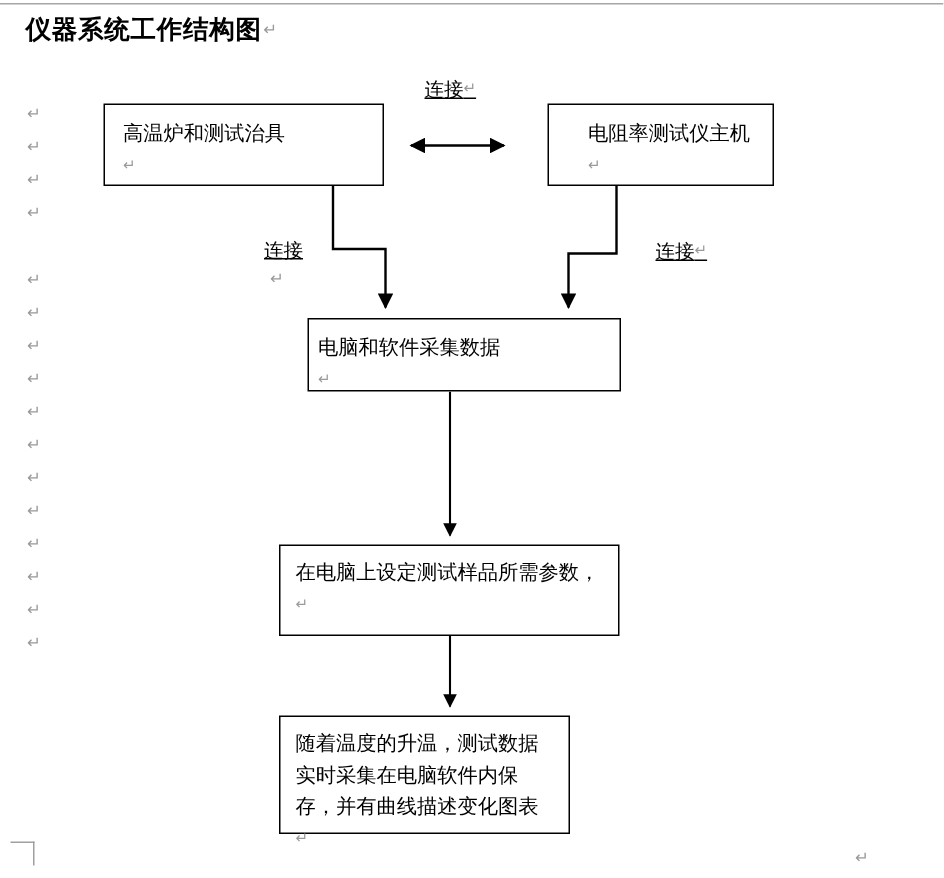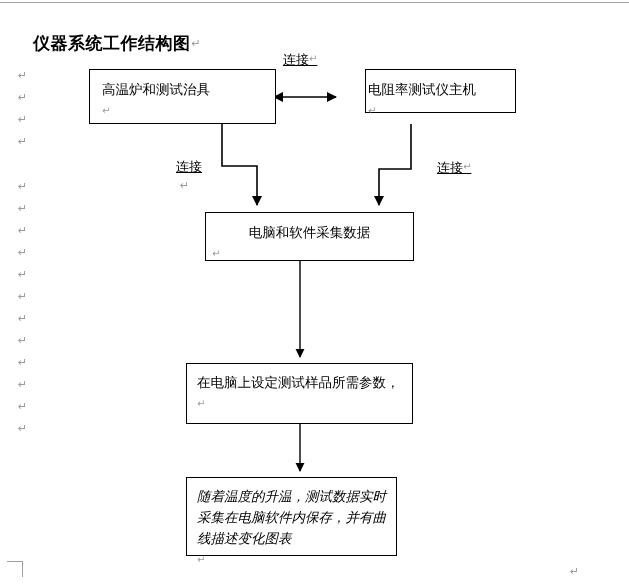--- a/index.html
+++ b/index.html
@@ -23,26 +23,25 @@
     top: 2px;
     width: 629px;
     height: 1px;
     background: #a6a6a6;
   }
 
   
   .page-title {
     position: absolute;
     left: 17px;
-    top: 32px;
+    top: 8px;
     font-size: 17px;
     font-weight: bold;
     letter-spacing: 0.5px;
     white-space: nowrap;
-    margin-left: 16px;
   }
   .page-title .pilcrow {
     font-weight: normal;
     font-size: 11px;
     color: #9a9a9a;
     vertical-align: 2px;
     margin-left: 1px;
   }
 
   
@@ -72,32 +71,32 @@
     border: 1px solid #000000;
     background: #ffffff;
     font-size: 13.5px;
     line-height: 21px;
   }
   .fc-box .txt {
     display: block;
     white-space: pre-wrap;
   }
   .fc-box.align-left .txt { text-align: left; }
-  .fc-box.align-center .txt { text-align: center; }
+  .fc-box.align-center .txt { }
   .fc-box .pilcrow {
     font-size: 10px;
     color: #9a9a9a;
     vertical-align: 2px;
   }
 
-  #box-furnace  { left: 69px;  top: 69px;  width: 187px; height: 55px; padding: 9px 0 0 12px; margin-left: 20px; }
-  #box-host     { left: 365px; top: 69px;  width: 151px; height: 44px; padding: 9px 0 0 2px; }
+  #box-furnace  { left: 69px;  top: 69px;  width: 187px; height: 55px; padding: 9px 0 0 12px; }
+  #box-host     { left: 365px; top: 69px;  width: 151px; height: 55px; padding: 9px 0 0 26px; }
   #box-acquire  { left: 205px; top: 212px; width: 209px; height: 49px; padding: 9px 6px 0 6px; }
   #box-params   { left: 186px; top: 363px; width: 227px; height: 61px; padding: 8px 10px 0 10px; }
-  #box-record   { left: 186px; top: 477px; width: 211px; height: 79px; padding: 8px 10px 0 10px; font-style: italic; }
+  #box-record   { left: 186px; top: 477px; width: 194px; height: 79px; padding: 8px 10px 0 10px; }
 
   
   .conn-label {
     position: absolute;
     font-size: 13px;
     white-space: nowrap;
     text-decoration: underline;
   }
   .conn-label .pilcrow {
     font-size: 10px;

